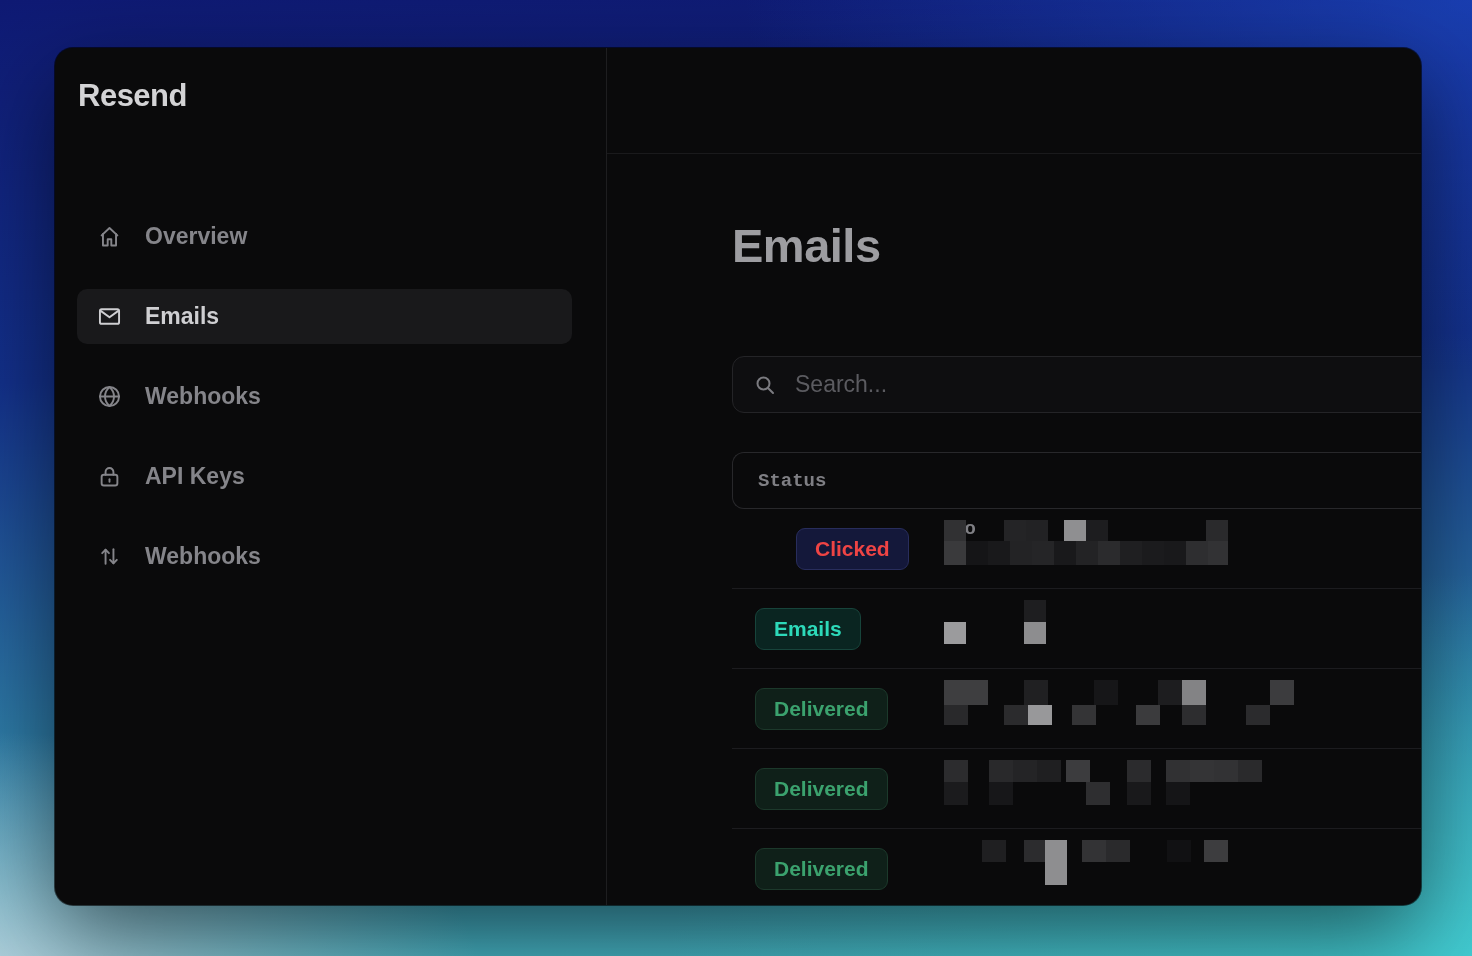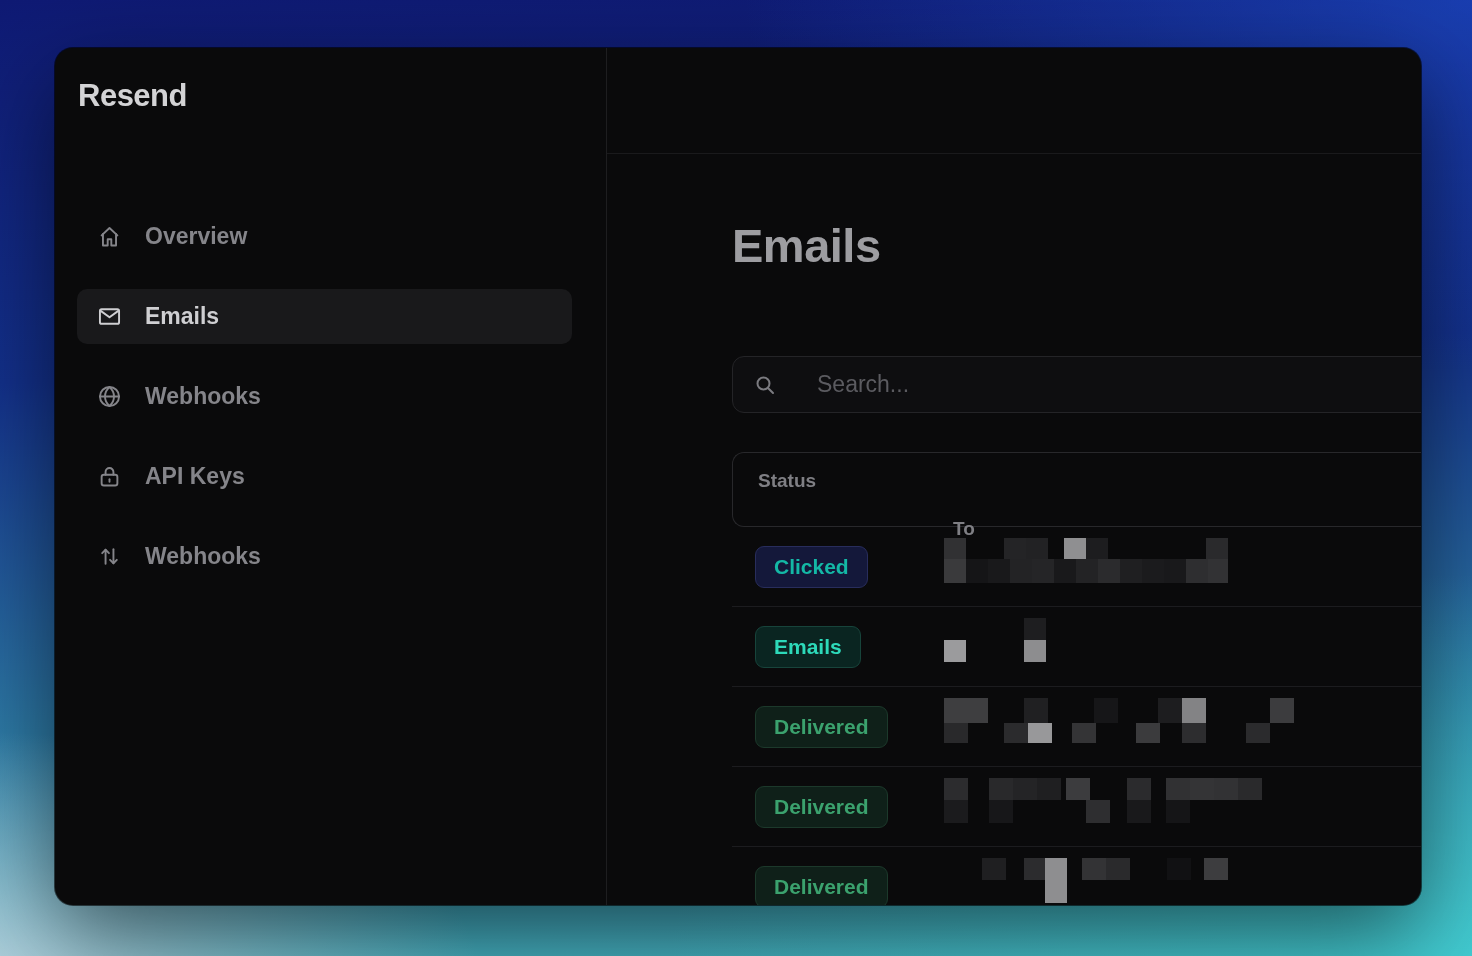--- a/index.html
+++ b/index.html
@@ -36,27 +36,27 @@
   .page-title{position:absolute;left:125px;top:170px;margin:0;font-size:47px;font-weight:700;color:#9d9da1;letter-spacing:-0.5px;}
   .search{
     position:absolute;left:125px;right:-16px;top:308px;height:57px;
     background:#0e0e10;border:1px solid #242427;border-radius:12px;
     display:flex;align-items:center;padding:0 20px;
   }
   .search .sicon{width:24px;height:24px;margin-right:16px;flex:none;}
   .search .sicon svg{width:24px;height:24px;stroke:#7b7b80;fill:none;stroke-width:2;stroke-linecap:round;}
   .search input{
     flex:1;background:transparent;border:none;outline:none;
-    font-family:inherit;font-size:23px;color:#737373;margin-left:22px;
+    font-family:inherit;font-size:23px;color:#737373;
   }
   .search input::placeholder{color:#5b5b60;}
   .table{position:absolute;left:125px;right:-16px;top:404px;}
   .thead{
-    position:relative;height:75px;border:1px solid #28282b;border-right:none;
-    border-radius:12px 0 0 12px;color:#7f7f84;font-size:19px;font-weight:600;
+    position:relative;height:57px;border:1px solid #28282b;border-right:none;
+    border-radius:12px 0 0 12px;color:#7f7f84;font-size:19px;font-weight:600;font-family:Liberation Mono, monospace;
   }
   .thead .col-status{position:absolute;left:25px;top:17px;}
   .thead .col-to{position:absolute;left:220px;top:17px;margin-top:48px;}
   .trow{position:relative;height:80px;border-bottom:1px solid #1c1c1f;cursor:pointer;}
   .trow:last-child{border-bottom:none;}
   .badge{
     position:absolute;left:23px;top:50%;transform:translateY(-50%);
     padding:8px 18px;border-radius:9px;font-size:21px;font-weight:700;
     border:1px solid transparent;white-space:nowrap;
   }
@@ -138,21 +138,21 @@
         <input type="text" placeholder="Search..." style="">
       </div>
 
       <div class="table">
         <div class="thead">
           <span class="col-status">Status</span>
           <span class="col-to">To</span>
         </div>
         <div id="rows">
             <div class="trow">
-              <span class="badge" style="color: #14b8a6; background: rgb(20, 24, 58); border-color: rgb(40, 45, 92);">Clicked</span>
+              <span class="badge" style="color: #ef4444; background: rgb(20, 24, 58); border-color: rgb(40, 45, 92); margin-left: 41px;">Clicked</span>
               <div class="redaction">
                 <i class="px" style="left: 0px; top: 11px; width: 22px; height: 21px; background: rgb(49, 49, 51);"></i>
                 <i class="px" style="left: 60px; top: 11px; width: 22px; height: 21px; background: rgb(36, 36, 38);"></i>
                 <i class="px" style="left: 82px; top: 11px; width: 22px; height: 21px; background: rgb(34, 34, 36);"></i>
                 <i class="px" style="left: 120px; top: 11px; width: 22px; height: 21px; background: rgb(143, 143, 145);"></i>
                 <i class="px" style="left: 142px; top: 11px; width: 22px; height: 21px; background: rgb(29, 29, 31);"></i>
                 <i class="px" style="left: 262px; top: 11px; width: 22px; height: 21px; background: rgb(42, 42, 44);"></i>
                 <i class="px" style="left: 0px; top: 32px; width: 22px; height: 24px; background: rgb(58, 58, 60);"></i>
                 <i class="px" style="left: 22px; top: 32px; width: 22px; height: 24px; background: rgb(21, 21, 23);"></i>
                 <i class="px" style="left: 44px; top: 32px; width: 22px; height: 24px; background: rgb(25, 25, 27);"></i>

